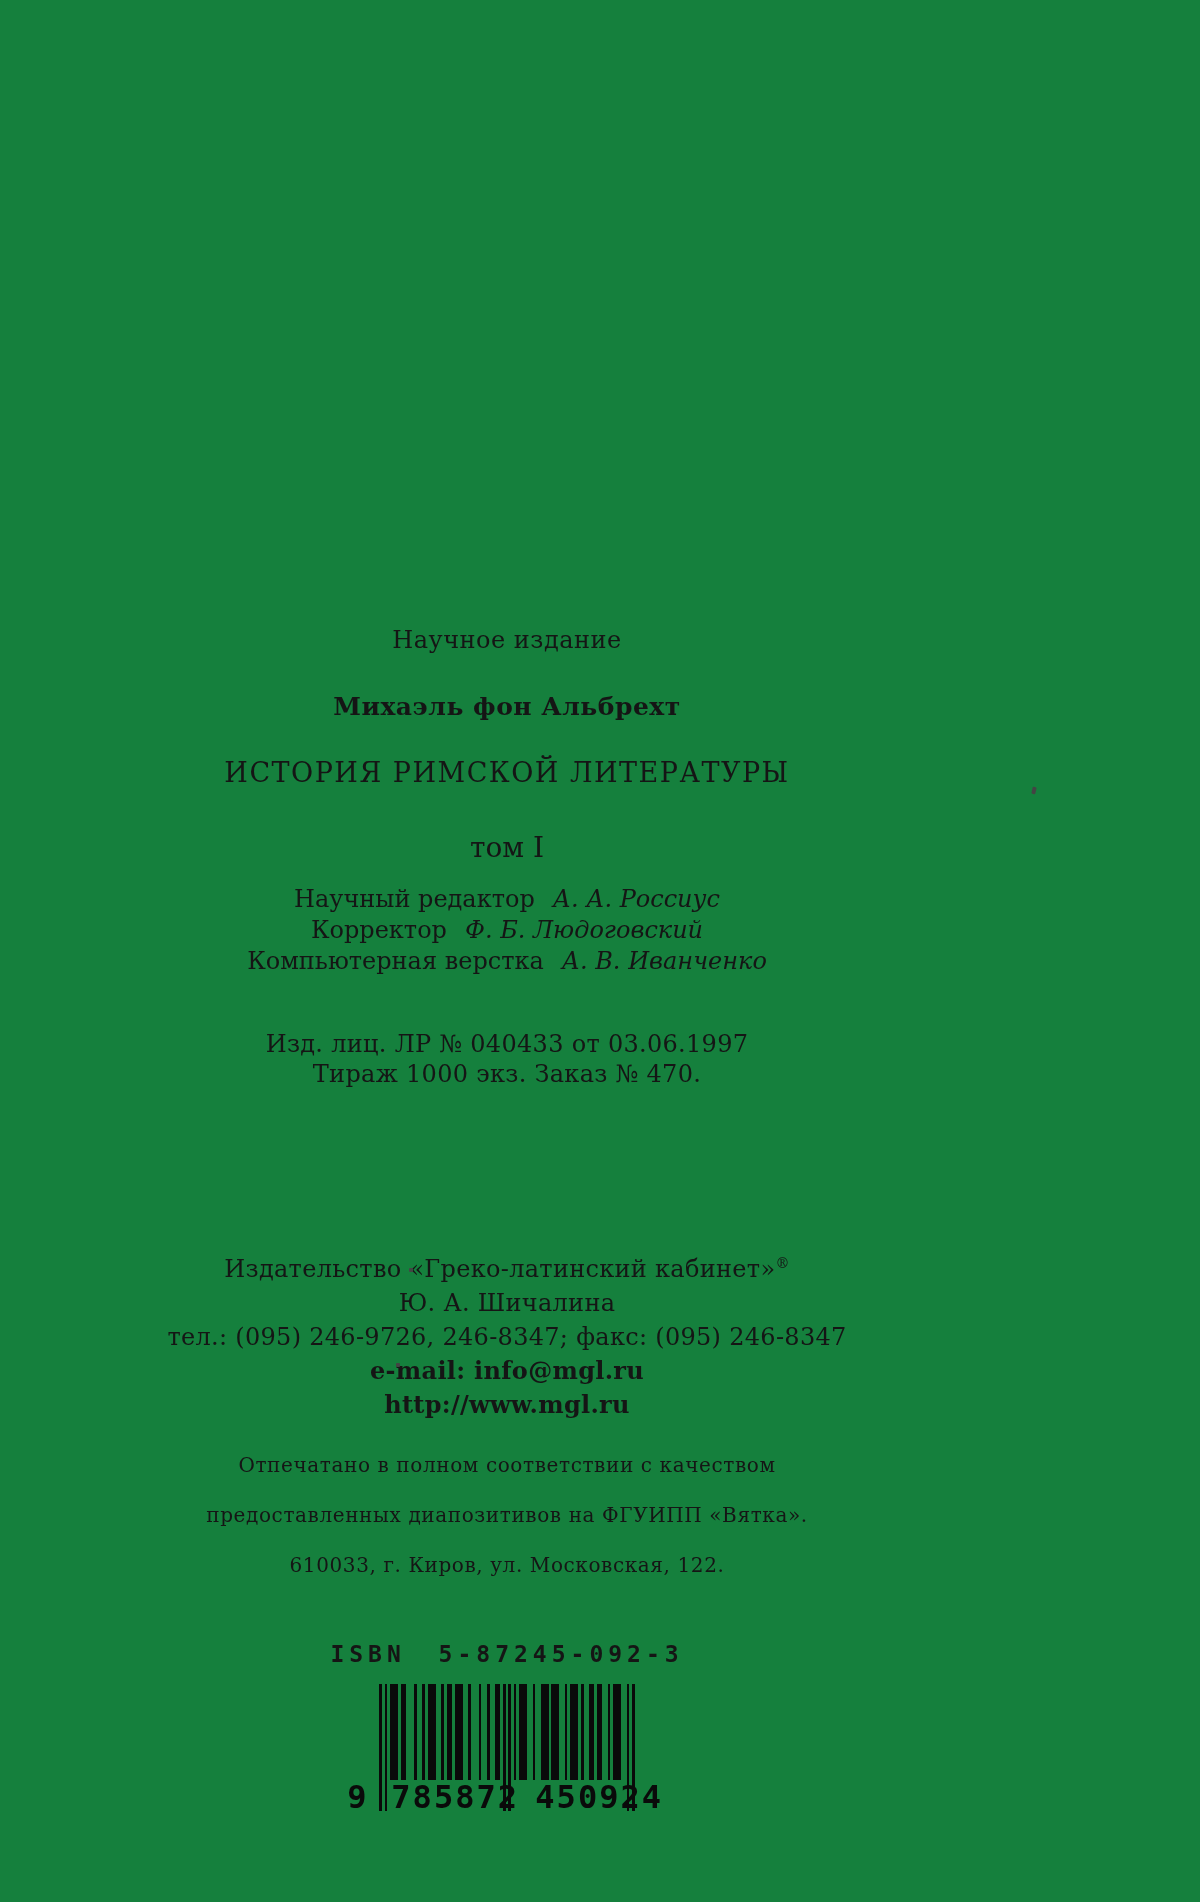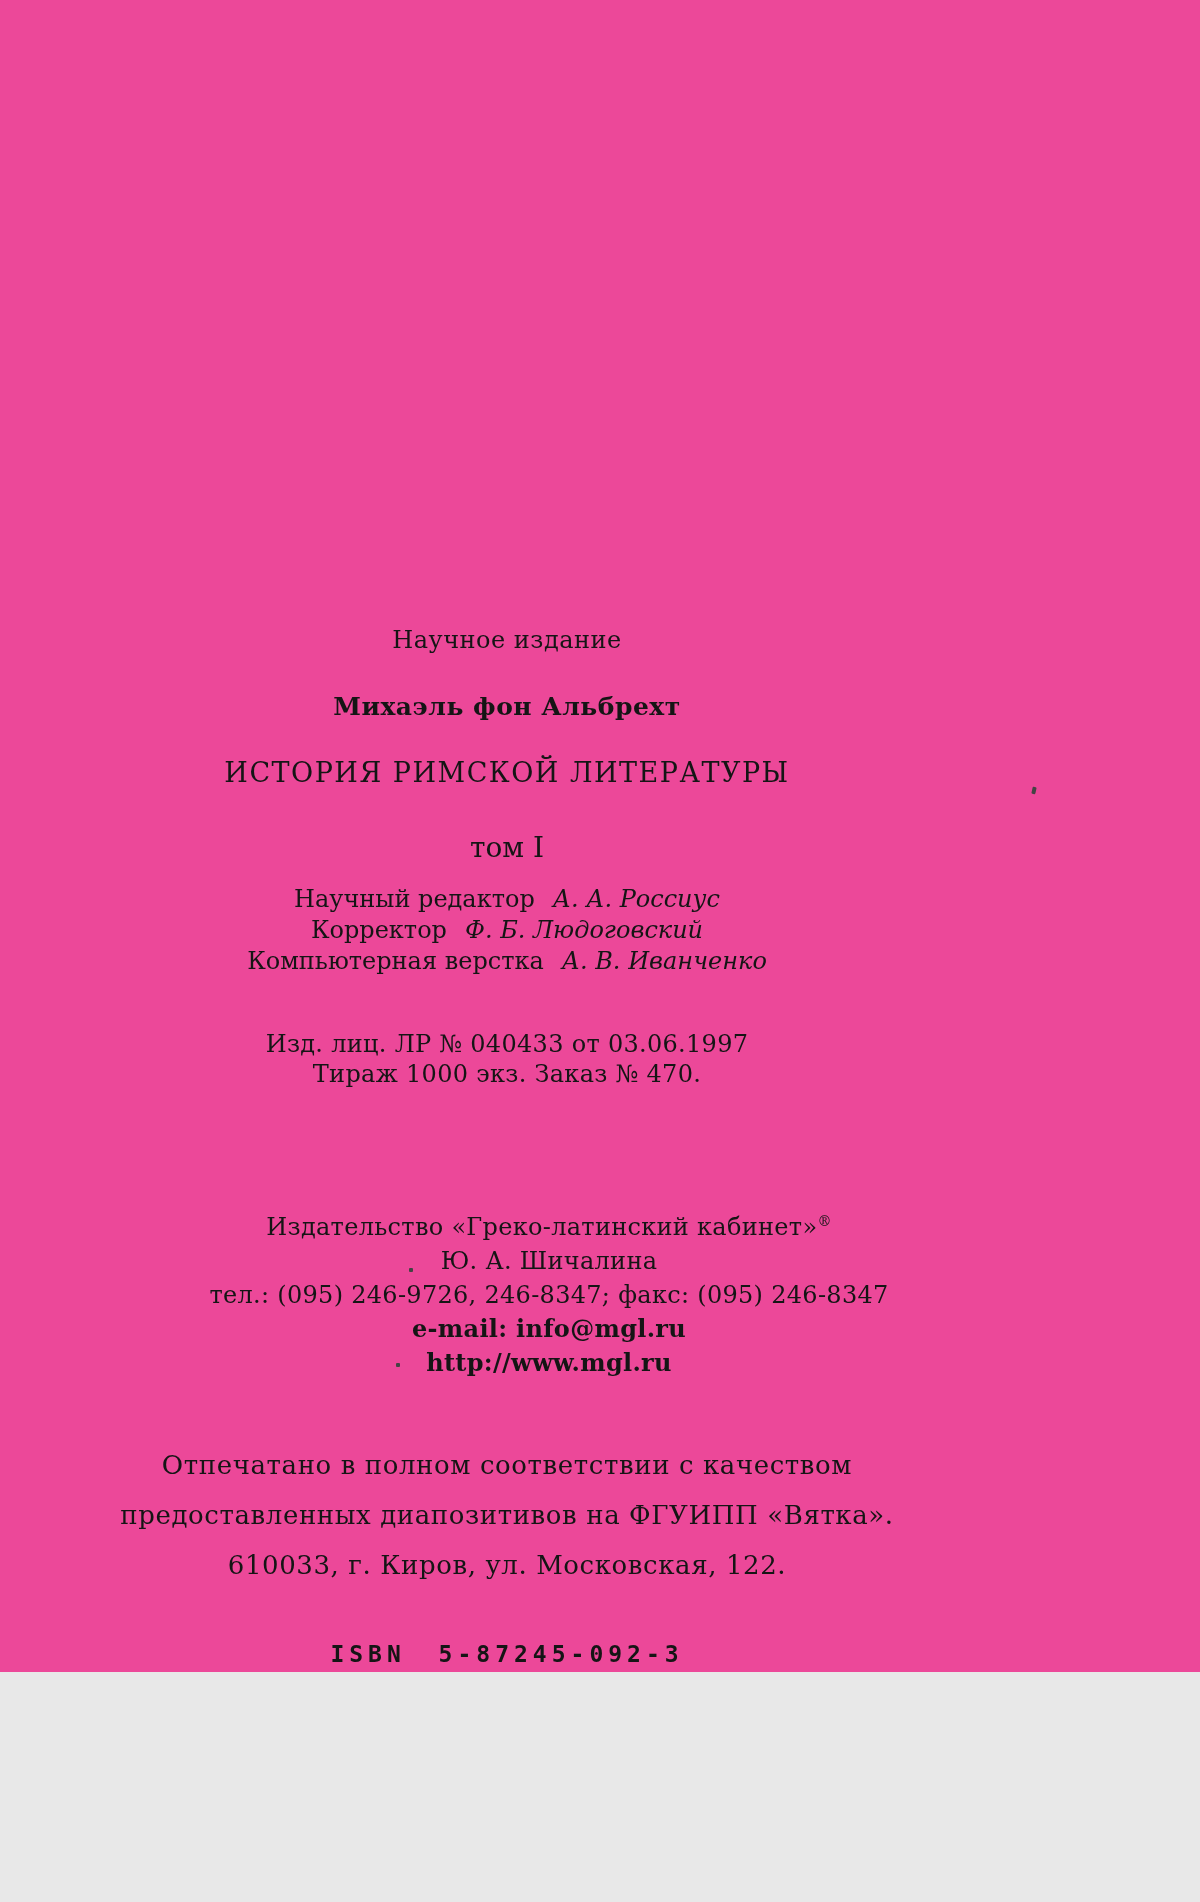--- a/index.html
+++ b/index.html
@@ -1,42 +1,42 @@
 <!DOCTYPE html>
 <html><head>
 <meta charset="utf-8">
 <style>
   html,body{margin:0;padding:0;}
   body{background:#e8e8e8;}
   .page{
     position:relative;
-    width:1200px;height:1672px;
-    background:#ec4899;
+    width:1200px;height:1902px;
+    background:#15803d;
     font-family:"DejaVu Serif","Liberation Serif",serif;
     color:#151515;
     overflow:hidden;
   }
   .col{
     position:absolute;
     left:0;
     width:1014px;          
     text-align:center;
   }
   .edition-note{top:626px;font-size:24px;letter-spacing:0.5px;}
   .author{top:692px;font-size:25px;font-weight:bold;letter-spacing:0.5px;}
   .title{top:757px;font-size:27px;letter-spacing:1.5px;}
   .volume{top:831px;font-size:28px;}
   .credits{top:884px;font-size:24px;line-height:31px;}
   .credit-role{margin-right:18px;text-align:right;}
   .credit-name{font-style:italic;}
   .print-info{top:1030px;font-size:24px;line-height:29.5px;letter-spacing:0.3px;}
-  .publisher{top:1210px;font-size:24px;line-height:34px;letter-spacing:0.3px;margin-left:42px;}
+  .publisher{top:1252px;font-size:24px;line-height:34px;letter-spacing:0.3px;}
   .publisher .bold-line{font-weight:bold;}
   .reg-mark{font-size:14px;vertical-align:super;line-height:0;}
-  .printed-at{top:1440px;font-size:26px;line-height:50px;letter-spacing:0.6px;}
+  .printed-at{top:1440px;font-size:20px;line-height:50px;letter-spacing:0.6px;}
   .isbn{
     top:1641px;
     font-family:"DejaVu Sans Mono","Liberation Mono",monospace;
     font-weight:bold;font-size:23px;letter-spacing:5px;word-spacing:14px;
   }
   .barcode-wrap{top:1684px;}
   .barcode{
     position:relative;display:inline-block;
     height:165px;text-align:left;
   }

